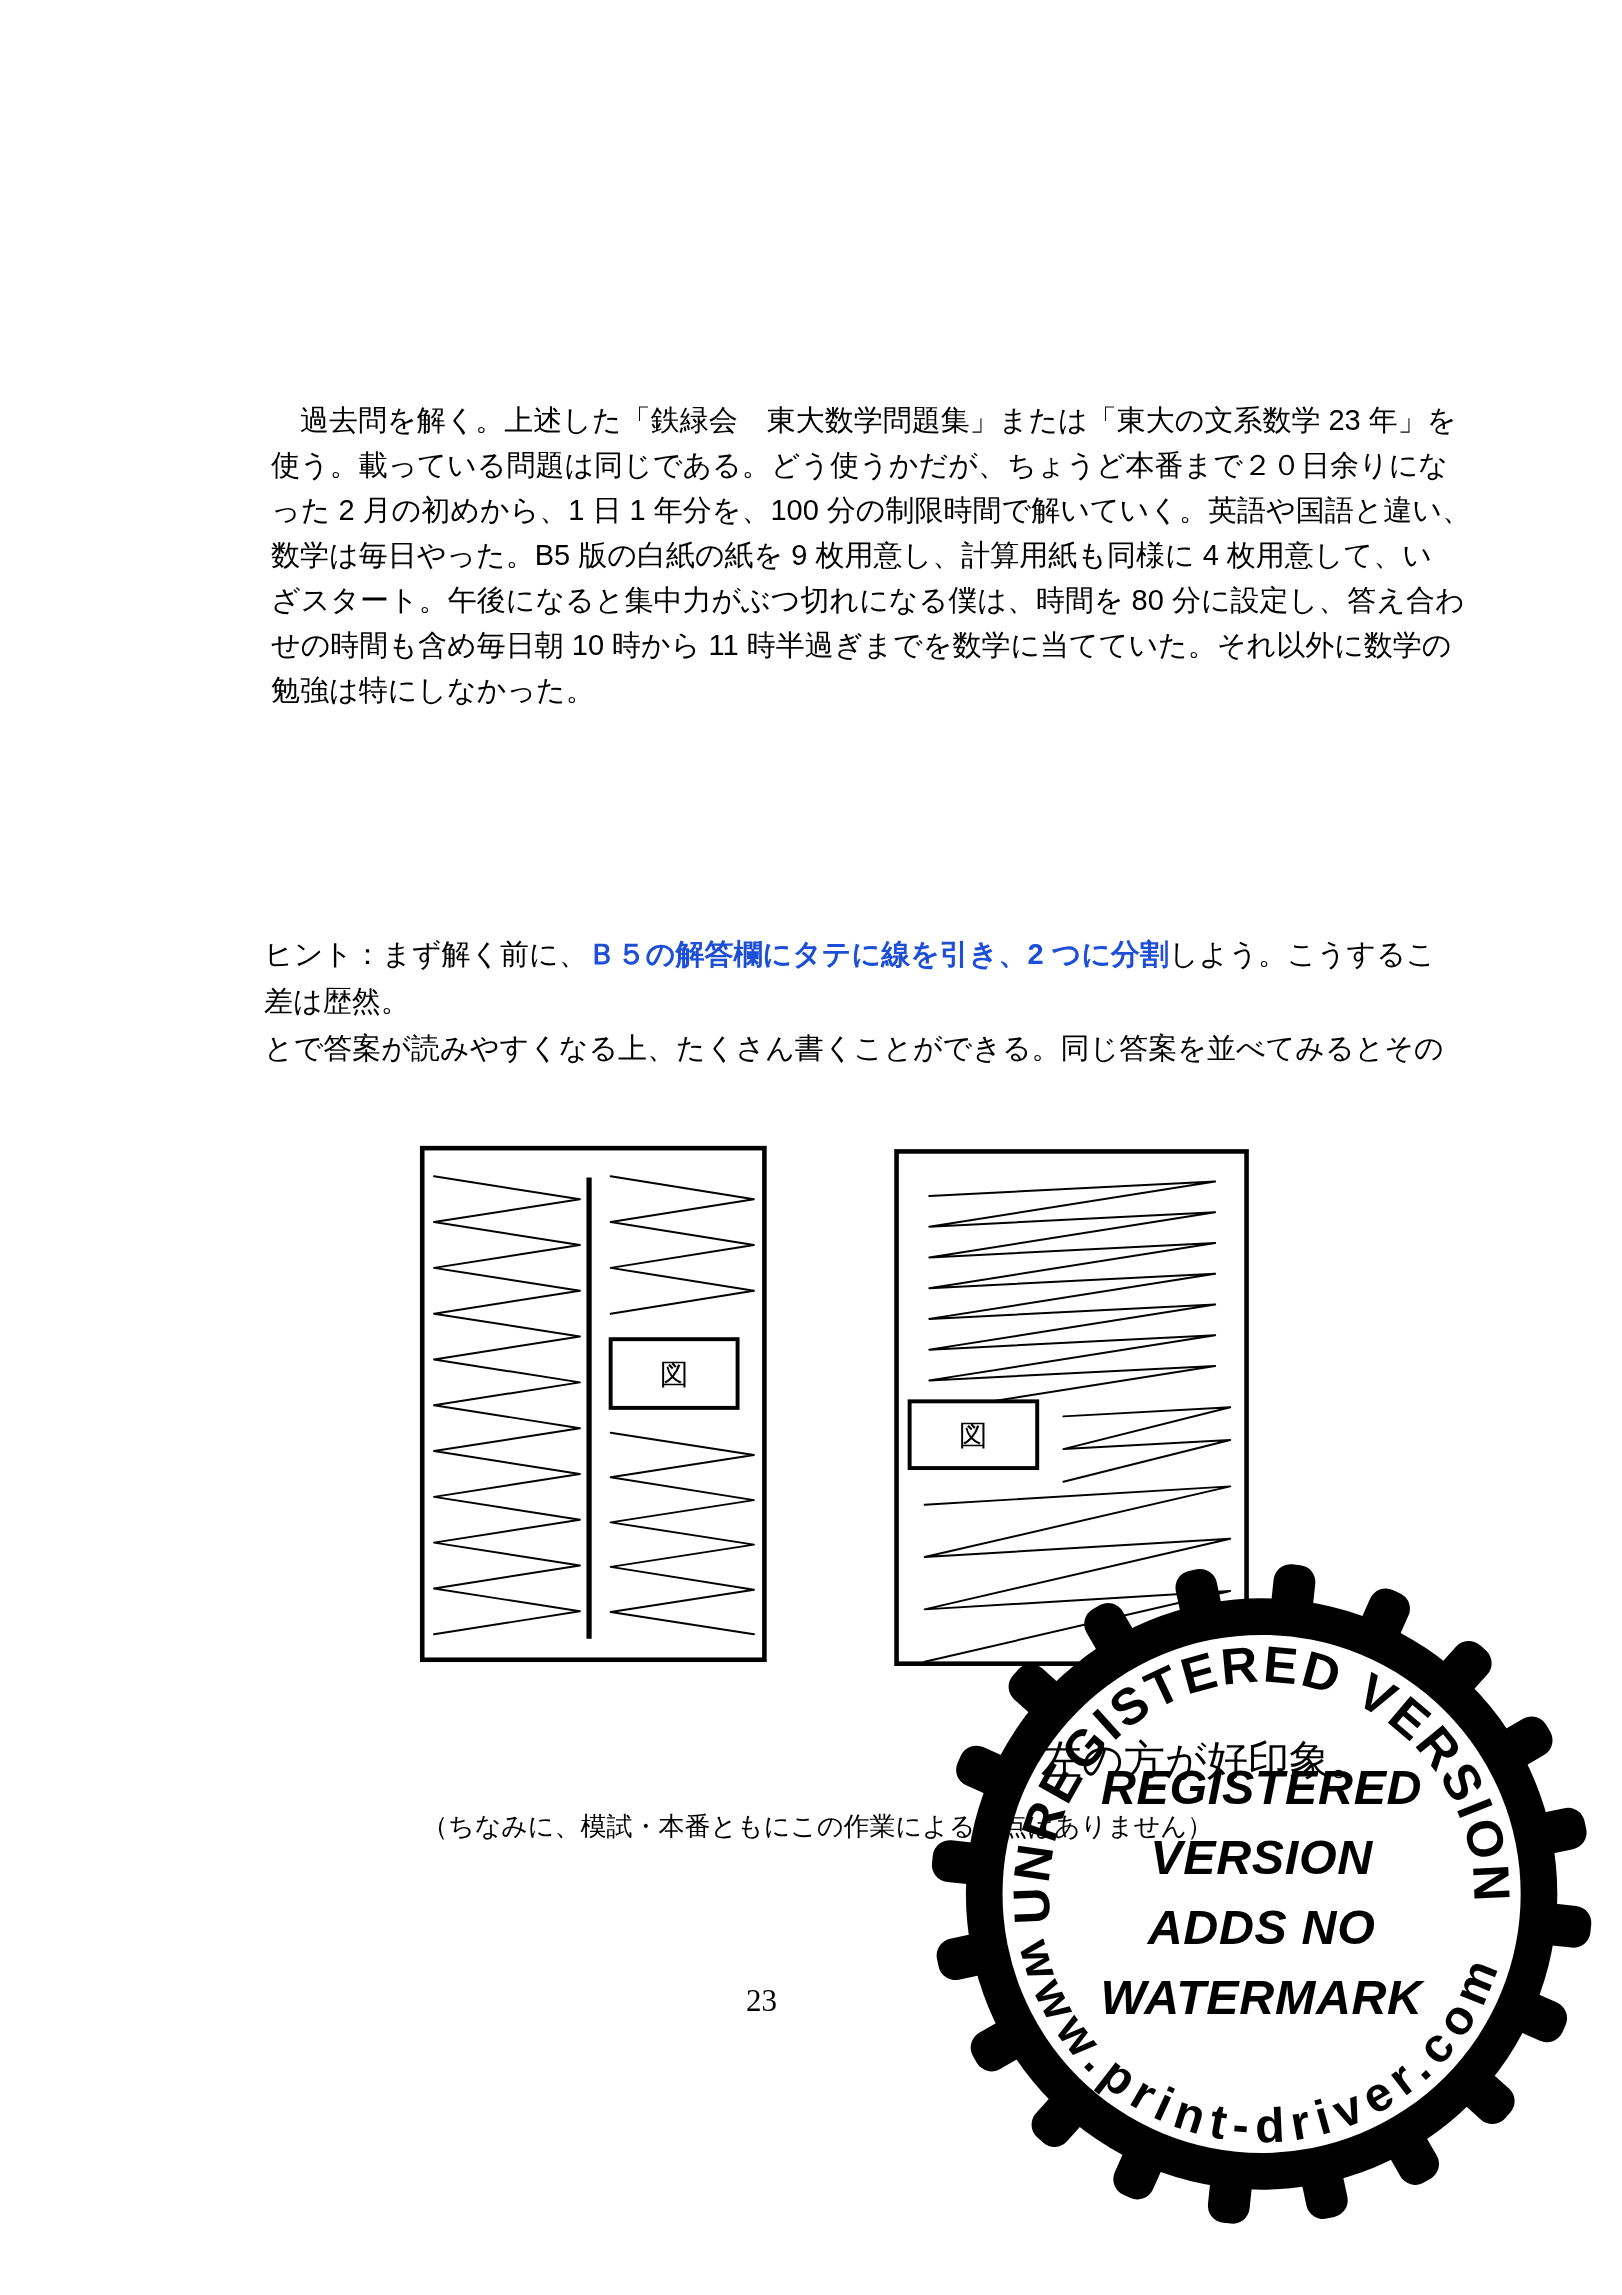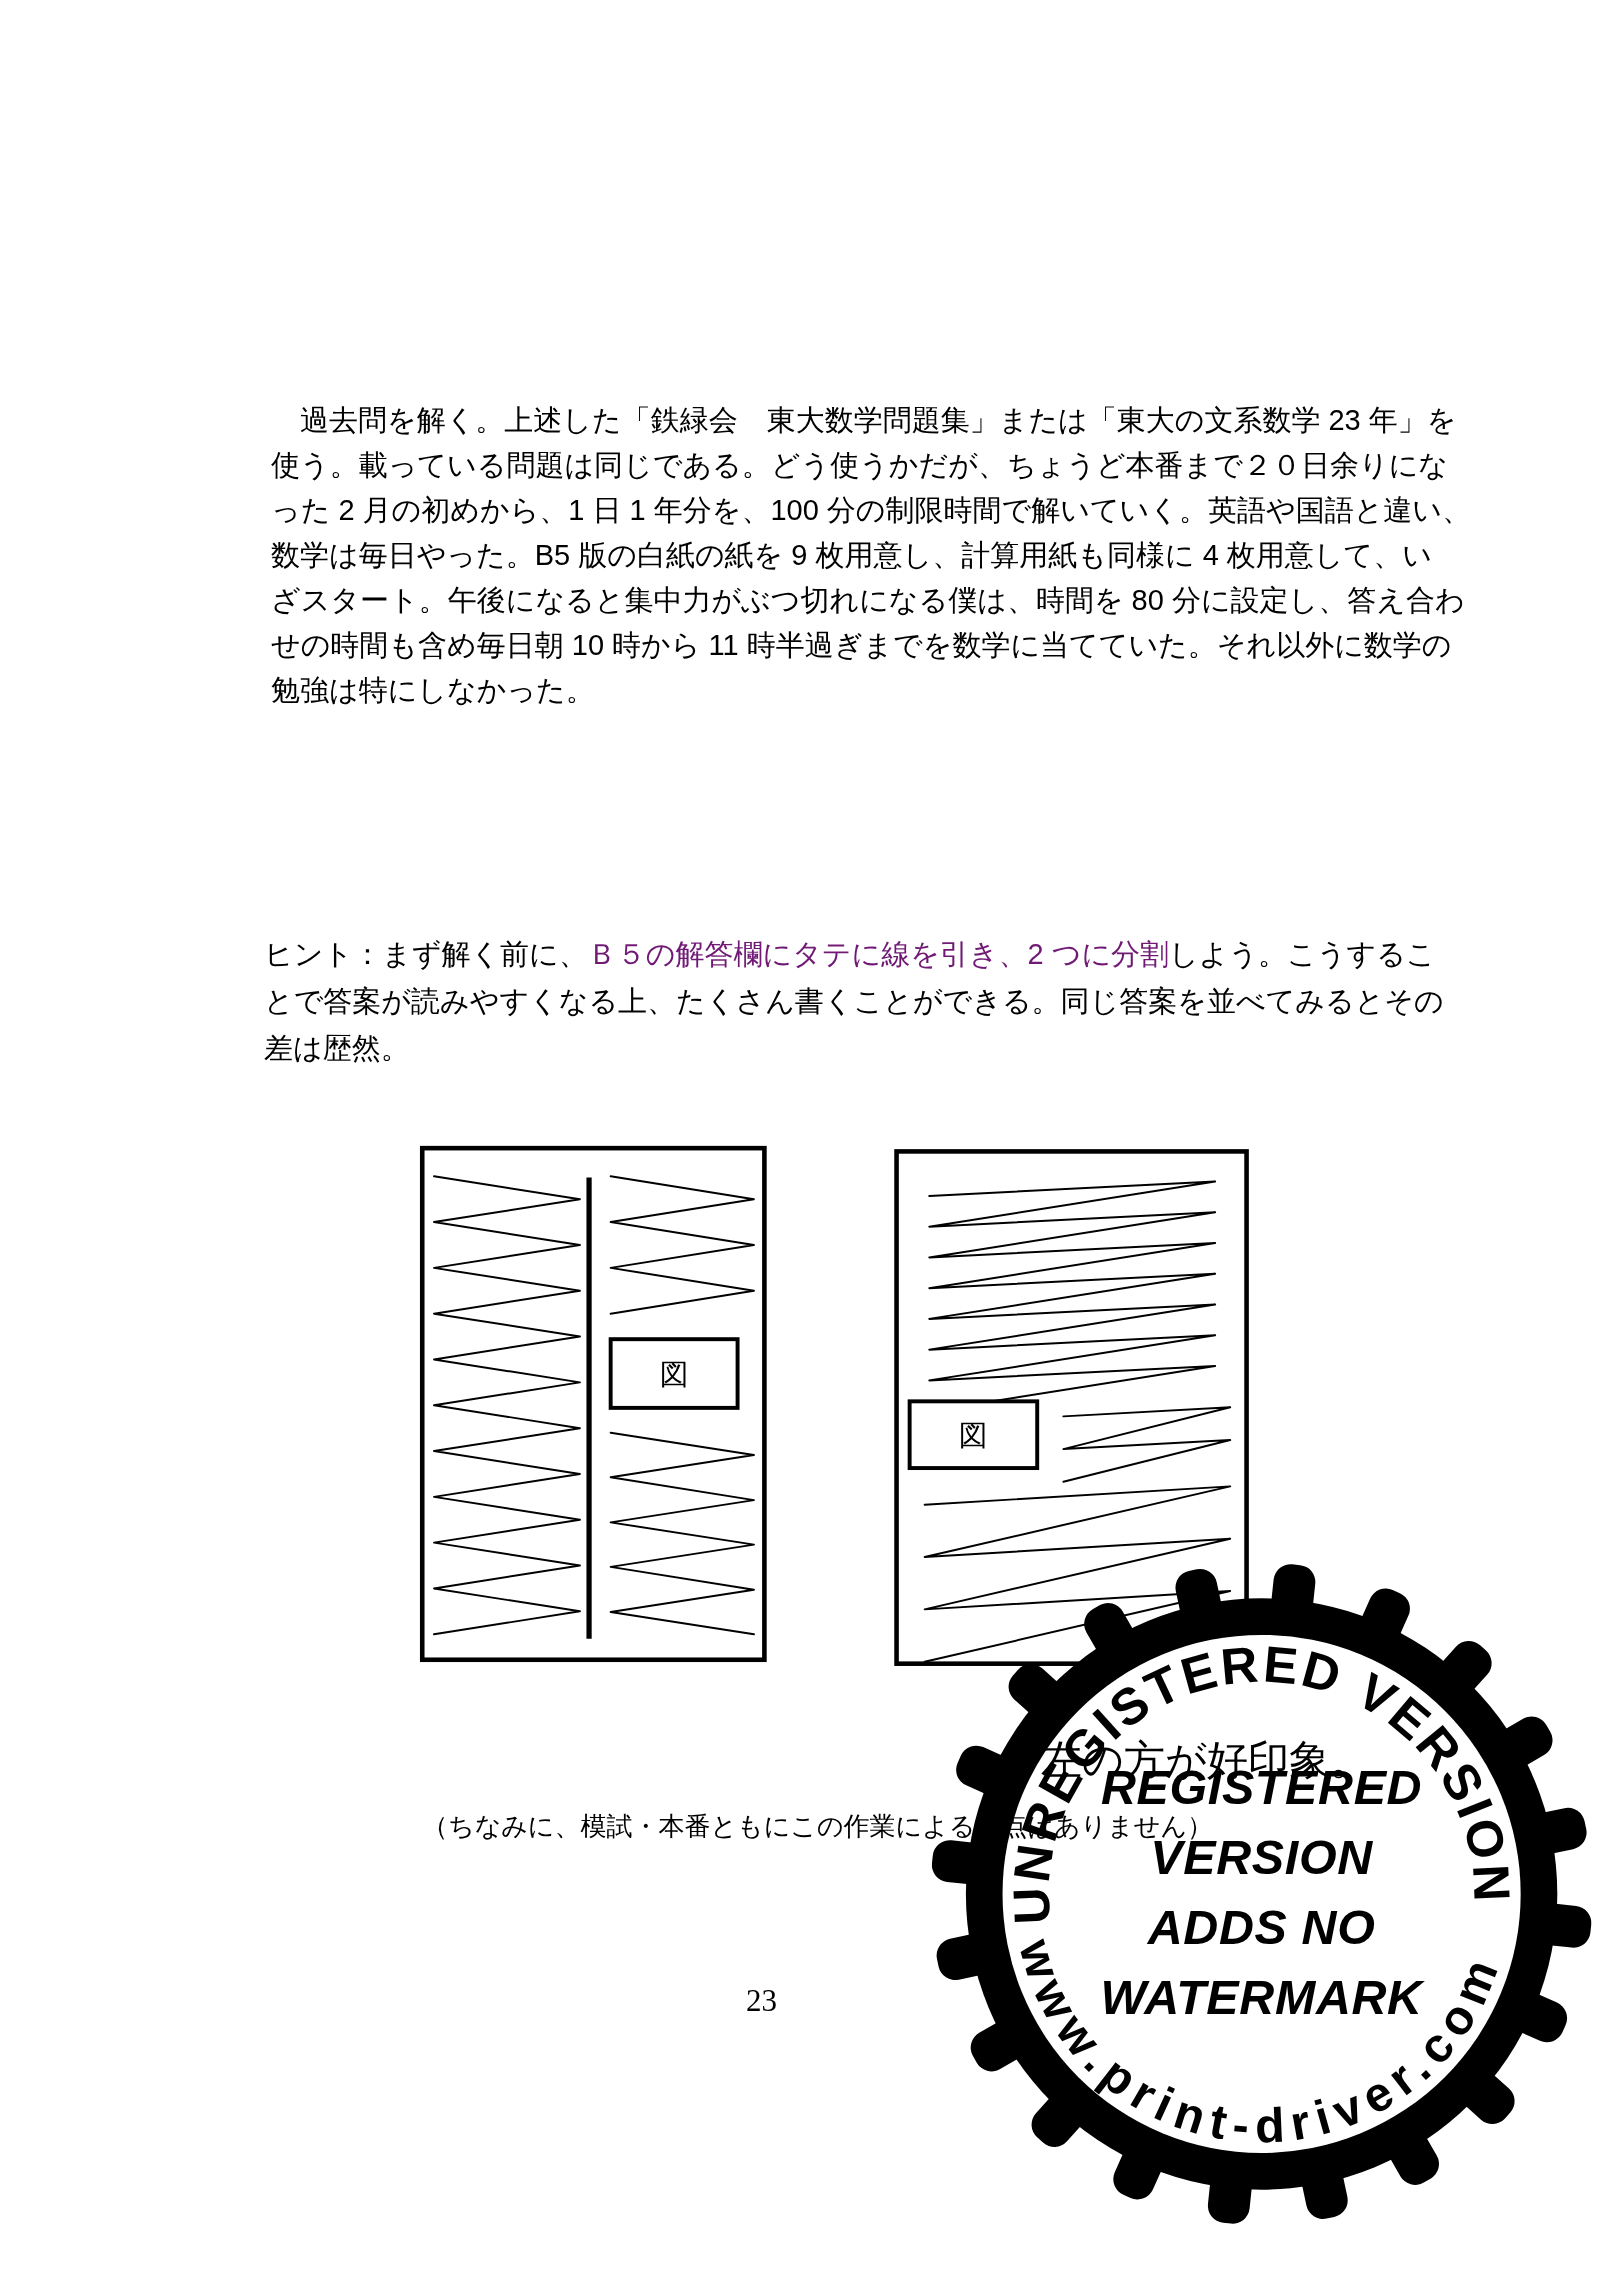--- a/index.html
+++ b/index.html
@@ -17,21 +17,21 @@
     font-size:29px;line-height:45px;height:45px;
     text-align:justify;text-align-last:justify;white-space:nowrap;margin-left:7px;
   }
   .body-block .tline.last{text-align-last:left;}
   .hint-block{left:264px;top:931px;width:1107px;z-index:3;}
   .hint-block .tline{
     font-size:29px;line-height:47px;height:47px;
     text-align:justify;text-align-last:justify;white-space:nowrap;
   }
   .hint-block .tline.last{text-align-last:left;}
-  .red{color:#701a75;}
+  .red{color:#1d4ed8;font-weight:bold;}
   .caption{
     left:264px;top:1734px;width:1107px;text-align:right;
     font-size:41px;line-height:52px;z-index:3;white-space:nowrap;
   }
   .caption-note{
     left:258px;top:1785px;width:1119px;text-align:center;
     font-size:26px;line-height:34px;z-index:3;white-space:nowrap;margin-top:24px;
   }
   .page-number{
     left:746px;top:1983px;width:144px;
@@ -129,22 +129,22 @@
     <div class="tline">数学は毎日やった。B5 版の白紙の紙を 9 枚用意し、計算用紙も同様に 4 枚用意して、い</div>
     <div class="tline">ざスタート。午後になると集中力がぶつ切れになる僕は、時間を 80 分に設定し、答え合わ</div>
     <div class="tline">せの時間も含め毎日朝 10 時から 11 時半過ぎまでを数学に当てていた。それ以外に数学の</div>
     <div class="tline last">勉強は特にしなかった。</div>
   </div>
 
   <div class="abs hint-block">
     <div class="tline">
       <span>ヒント：まず解く前に、</span><span class="red">Ｂ５の解答欄にタテに線を引き、2 つに分割</span><span>しよう。こうするこ</span>
     </div>
+    <div class="tline last">差は歴然。</div>
     <div class="tline">とで答案が読みやすくなる上、たくさん書くことができる。同じ答案を並べてみるとその</div>
-    <div class="tline last">差は歴然。</div>
   </div>
 
   <div class="abs caption">左の方が好印象。</div>
 
   <div class="abs caption-note">（ちなみに、模試・本番ともにこの作業による減点はありません）</div>
 
   <div class="abs page-number">23</div>
 
 </div>
 

